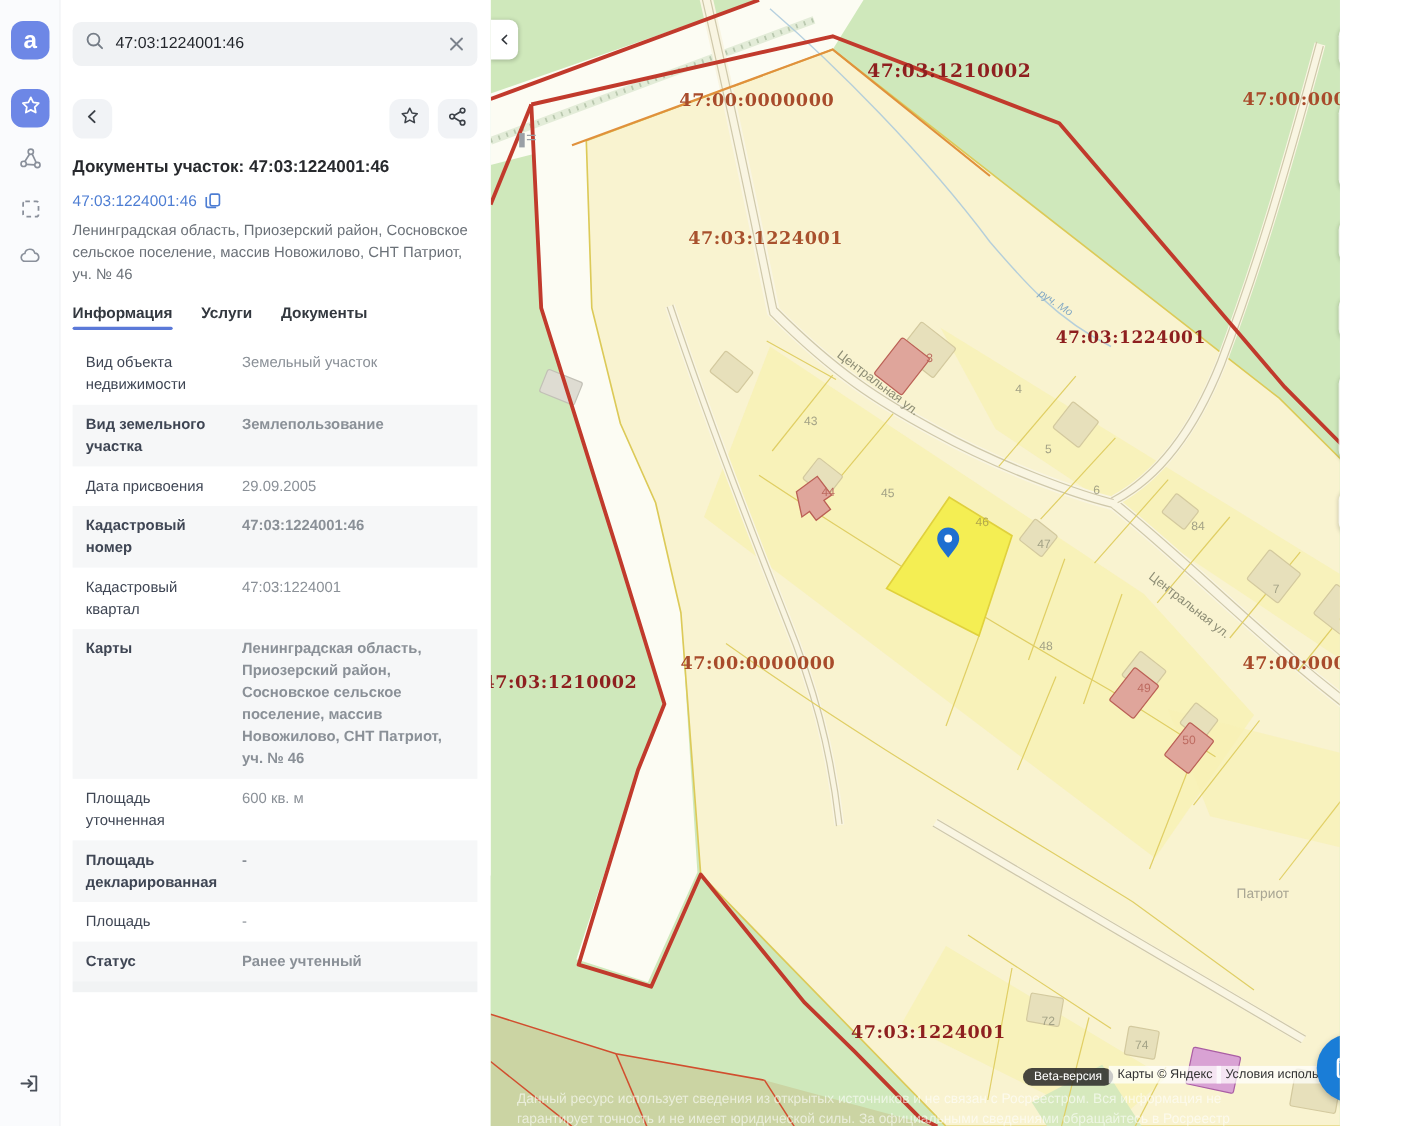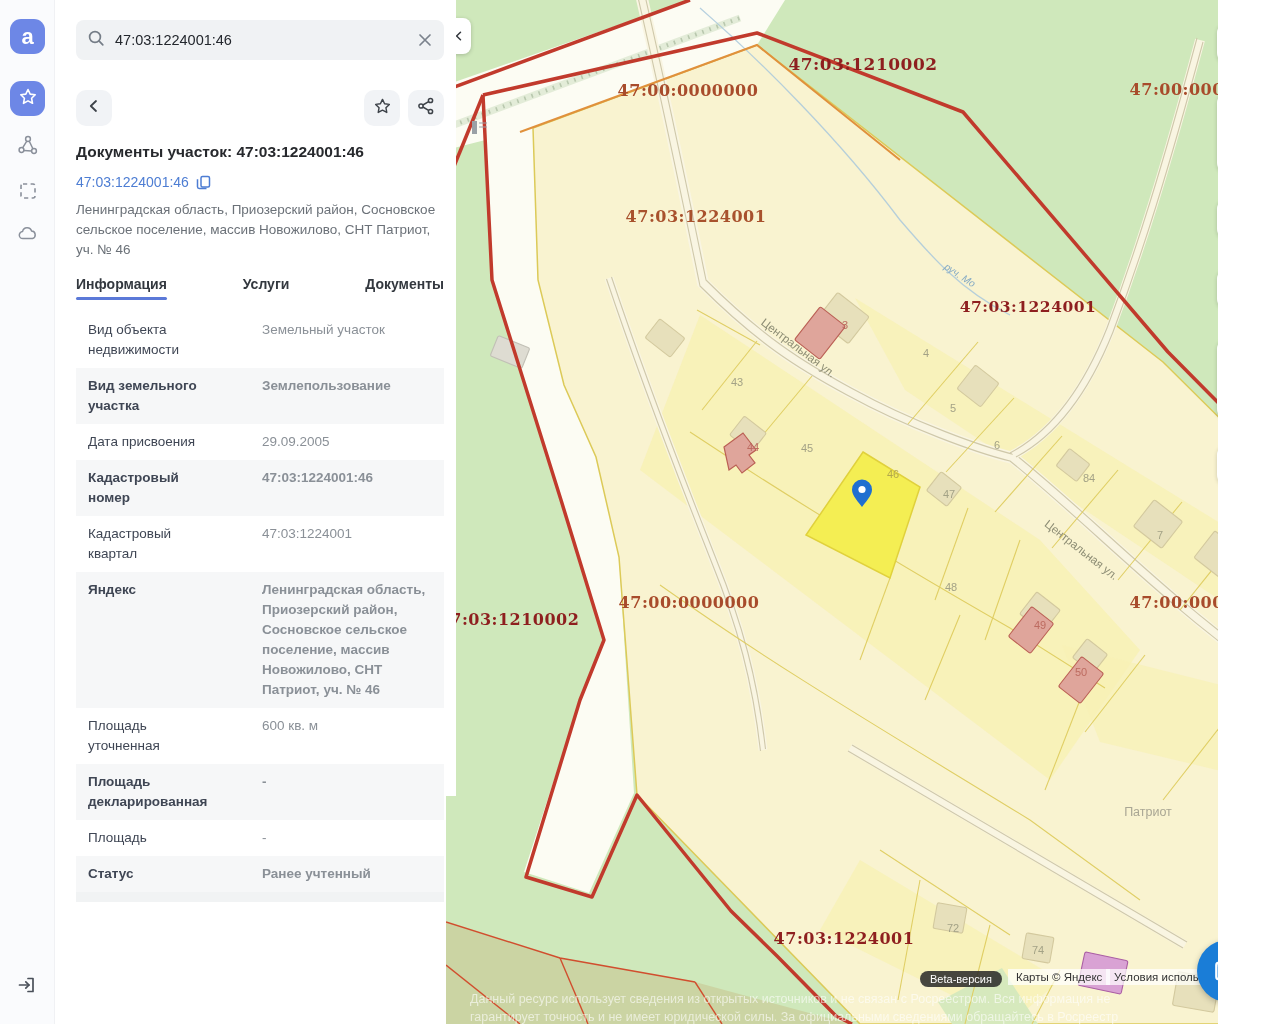--- a/index.html
+++ b/index.html
@@ -15,44 +15,44 @@
   .rail-logo { top:19px; }
   .rail-logo span { font-size:22px; font-weight:bold; color:#fff; line-height:1; }
   .rail-fav { top:81px; }
   .rail-graph { top:130px; }
   .rail-select { top:175px; }
   .rail-cloud { top:218px; }
   .rail-exit { position:absolute; left:12px; bottom:22px; width:30px; height:30px;
     display:flex; align-items:center; justify-content:center; color:#4a505a; cursor:pointer; }
 
   
-  .panel { position:absolute; left:65px; top:0; width:391px; height:796px;
+  .panel { position:absolute; left:55px; top:0; width:391px; height:796px;
     background:#fff; z-index:25; }
   .search-bar { margin:20px 12px 0 11px; height:40px; background:#f0f2f4; border-radius:8px;
     display:flex; align-items:center; padding:0 12px; }
   .search-bar input { flex:1; border:none; outline:none; background:transparent;
     font-size:14.5px; color:#23272d; margin-left:10px; font-family:inherit; }
   .search-bar .clr { color:#7b828c; cursor:pointer; display:flex; }
   .hdr-row { margin:30px 12px 0 11px; display:flex; align-items:center; }
   .sq-btn { width:36px; height:36px; border-radius:10px; background:#f1f3f6;
     display:flex; align-items:center; justify-content:center; color:#3d4249; cursor:pointer; }
   .hdr-row .spacer { flex:1; }
   .hdr-row .sq-btn + .sq-btn { margin-left:8px; }
   .obj-title { margin:17px 12px 0 11px; font-size:15.5px; font-weight:bold; color:#27292d; }
   .obj-link-row { margin:13px 12px 0 11px; display:flex; align-items:center; gap:7px; }
   .obj-link { font-size:14px; color:#4d7dd3; text-decoration:none; cursor:pointer; }
   .copy-ic { color:#4d7dd3; display:flex; cursor:pointer; }
   .obj-addr { margin:10px 14px 0 11px; font-size:13.5px; line-height:20px; color:#6b7178; width:366px; }
-  .tabs { margin:16px 12px 0 11px; display:flex; gap:26px;justify-content:space-between; }
+  .tabs { margin:16px 12px 0 11px; display:flex; gap:26px; }
   .tab { font-size:14px; font-weight:bold; color:#33383f; padding-bottom:8px;
     cursor:pointer; position:relative; }
   .tab.active::after { content:""; position:absolute; left:0; right:0; bottom:0;
     height:3px; border-radius:2px; background:#5b79d8; }
   .info-table { margin:12px 12px 0 11px; }
-  .row { display:flex; padding:8px 12px;gap:32px; }
+  .row { display:flex; padding:8px 12px; }
   .row.alt { background:#f6f7f8;font-weight:bold; }
   .row .lbl { width:130px; min-width:130px; font-size:13.5px; line-height:20px; color:#3f4654; }
   .row .val { margin-left:12px; font-size:13.5px; line-height:20px; color:#8a9097; }
   .row-partial { height:10px; background:#f1f3f4; margin:0 12px 0 11px; }
 
   
   .map { position:absolute; left:446px; top:0; width:772px; height:1024px;
     overflow:hidden; background:#cfe8bb; cursor:grab; }
   .map svg { display:block; }
   .collapse-btn { position:absolute; left:0; top:18px; width:25px; height:36px;
@@ -213,21 +213,21 @@
       </div>
       <div class="row alt">
         <div class="lbl">Кадастровый номер</div>
         <div class="val">47:03:1224001:46</div>
       </div>
       <div class="row">
         <div class="lbl">Кадастровый квартал</div>
         <div class="val">47:03:1224001</div>
       </div>
       <div class="row alt">
-        <div class="lbl">Яндекс</div>
+        <div class="lbl">Карты</div>
         <div class="val">Ленинградская область, Приозерский район, Сосновское сельское поселение, массив Новожилово, СНТ Патриот, уч. № 46</div>
       </div>
       <div class="row">
         <div class="lbl">Площадь уточненная</div>
         <div class="val">600 кв. м</div>
       </div>
       <div class="row alt">
         <div class="lbl">Площадь декларированная</div>
         <div class="val">-</div>
       </div>
@@ -464,21 +464,21 @@
   <div class="ctrl c-locate">
       <div class="cbtn">
     <span>
       <svg width="21" height="21" viewBox="0 0 24 24" fill="none" stroke="#3c4043" stroke-width="1.7" stroke-linejoin="round">
         <path d="M4 10.5L20 4l-6.5 16-2.5-7.5z"></path>
           </svg>
     </span>
       </div>
     </div>
 
-  <div class="attr beta-pill" style="position: absolute; left: 474px; top: 971px;">Beta-версия</div>
+  <div class="attr beta-pill" style="position: absolute; left: 484px; top: 971px;">Beta-версия</div>
   <div class="attr ymaps" style="position: absolute; left: 562px; top: 969px;">Карты © Яндекс</div>
   <div class="attr terms" style="position: absolute; left: 660px; top: 969px;">Условия использования</div>
   <div class="watermark">
     <div>Данный ресурс использует сведения из открытых источников и не связан с Росреестром. Вся информация не</div>
     <div>гарантирует точность и не имеет юридической силы. За официальными сведениями обращайтесь в Росреестр</div>
   </div>
 
   <div class="chat-btn">
     <span>
       <svg width="28" height="24" viewBox="0 0 24 20" fill="none" stroke="#fff" stroke-width="2" stroke-linejoin="round">

